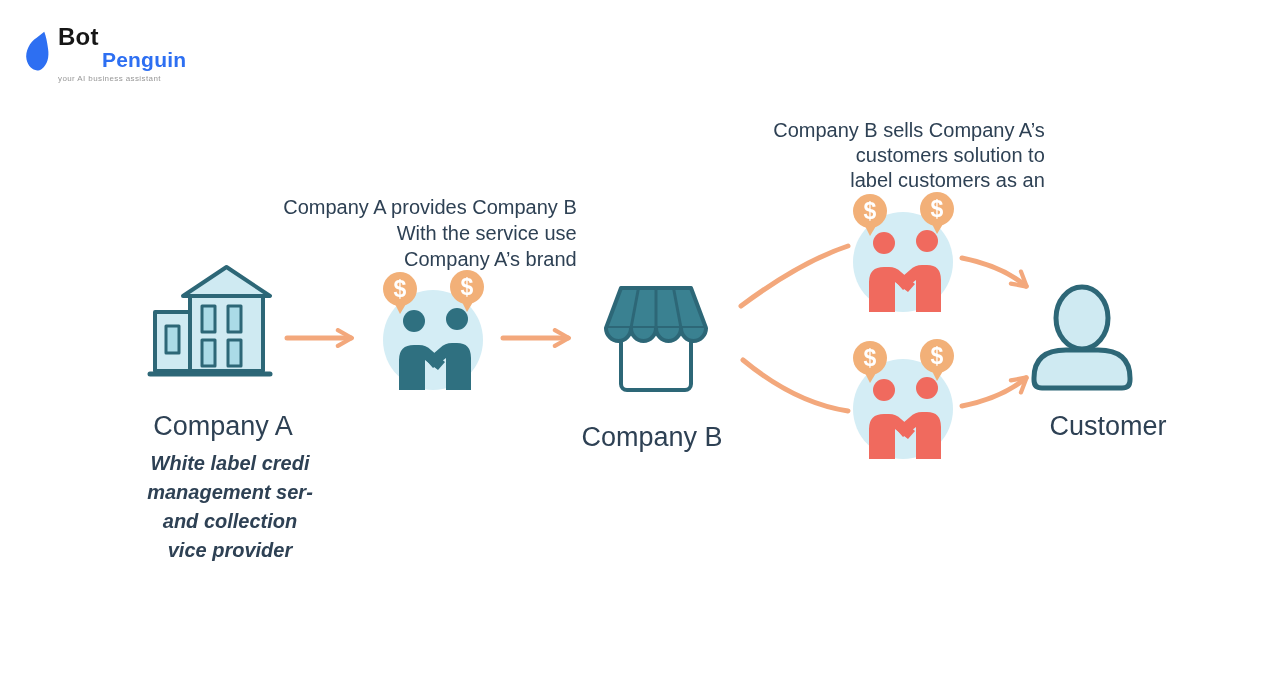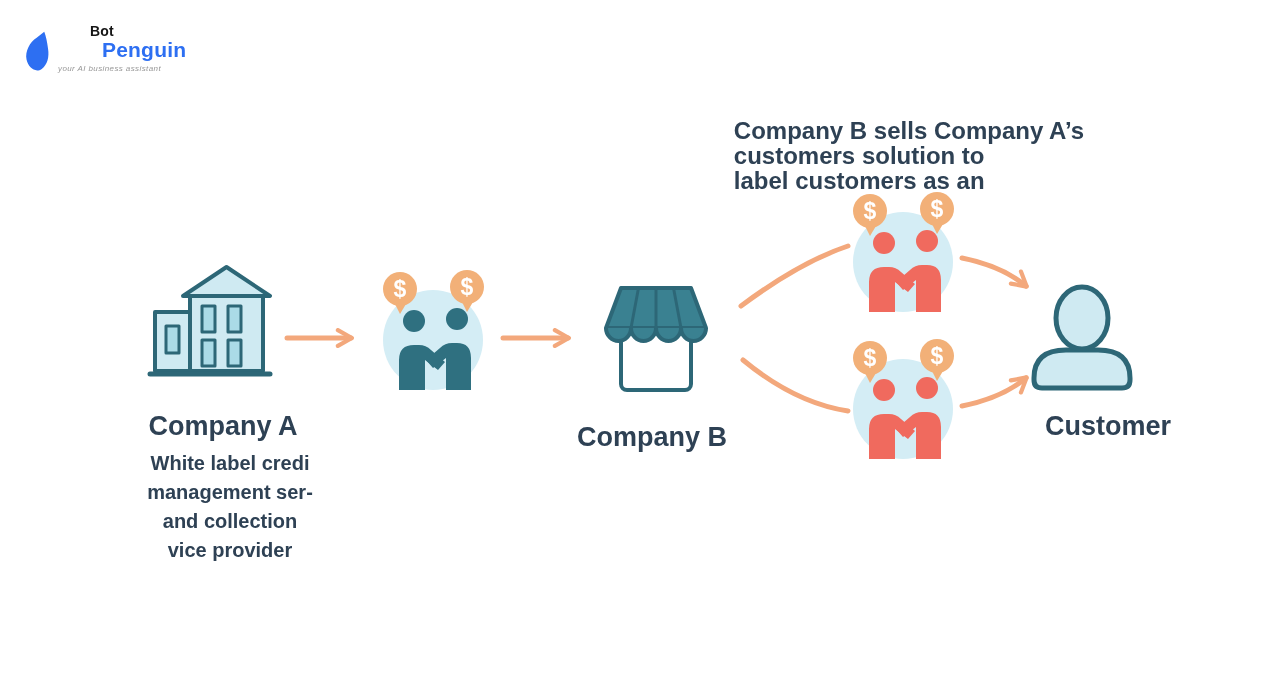--- a/index.html
+++ b/index.html
@@ -20,68 +20,69 @@
     left: 24px;
     top: 24px;
     display: flex;
     gap: 7px;
     align-items: flex-start;
   }
   .logo .penguin { width: 27px; height: 46px; margin-top: 5px; }
   .logo .penguin path { fill: var(--logo-blue); }
   .logo-text { display: flex; flex-direction: column; }
   .logo-bot {
-    font-size: 14px; font-weight: bold; line-height: 1.05;
-    color: var(--logo-black); letter-spacing: 0.2px; margin-left: 32px;
+    font-size: 24px; font-weight: bold; line-height: 1.05;
+    color: var(--logo-black); letter-spacing: 0.2px;
   }
   .logo-penguin {
     font-size: 21px; font-weight: bold; line-height: 1.05;
     color: var(--logo-blue); letter-spacing: 0.2px; margin-left: 44px;
   }
   .logo-tagline {
-    font-size: 8px; font-style: italic; margin-top: 3px;
+    font-size: 8px; margin-top: 3px;
     color: var(--tagline-gray); letter-spacing: 0.4px;
   }
 
   
   .note {
     position: absolute;
     transform: translateX(-50%);
-    text-align: left;
+    text-align: right;
     color: var(--text-navy);
-    font-weight: bold;
-    font-size: 24px;
+    font-weight: normal;
+    font-size: 20px;
     line-height: 26px;
   }
   .note div { white-space: nowrap; }
   .note-provider { left: 430px; top: 194px; }
   .note-reseller { left: 909px; top: 118px; line-height: 25px; }
 
   
   .node-label {
     position: absolute;
     transform: translateX(-50%);
     color: var(--text-navy);
-    font-weight: bold;
+    font-weight: normal;
     font-size: 27px;
     white-space: nowrap;
   }
   .label-a { left: 223px; top: 411px; }
   .label-b { left: 652px; top: 422px; }
   .label-customer { left: 1108px; top: 411px; }
 
   .node-desc {
     position: absolute;
     left: 230px; top: 449px;
     transform: translateX(-50%);
     text-align: center;
     color: var(--text-navy);
     font-weight: bold;
     font-size: 20px;
     line-height: 29px;
+    font-style: italic;
   }
   .node-desc div { white-space: nowrap; }
 
   
   .icon-abs { position: absolute; }
 
   .building-wall { fill: var(--light-blue-fill); stroke: var(--teal-dark); stroke-width: 4; stroke-linejoin: round; }
   .building-roof { fill: var(--light-blue-fill); stroke: var(--teal-dark); stroke-width: 4; stroke-linejoin: round; }
   .building-window { fill: var(--window-fill); stroke: var(--teal-dark); stroke-width: 3; stroke-linejoin: round; }
   .ground-line { stroke: var(--teal-dark); stroke-width: 5; stroke-linecap: round; }
@@ -131,20 +132,25 @@
     <svg class="penguin" viewBox="0 0 32 50">
       <path d="M24 1 L15 8 C7 13 1 24 3 34 C5 44 14 50 21 45 C28 40 30 30 28.5 21 C27.5 13 26 6 24 1 Z"></path>
     </svg>
     <div class="logo-text">
       <span class="logo-bot">Bot</span>
       <span class="logo-penguin">Penguin</span>
       <span class="logo-tagline">your AI business assistant</span>
     </div>
   </div>
 
+  <div class="note note-provider">
+    <div>Company A provides Company B</div>
+    <div>With the service use</div>
+    <div>Company A’s brand</div>
+  </div>
 
   <div class="note note-reseller">
     <div>Company B sells Company A’s</div>
     <div>customers solution to</div>
     <div>label customers as an</div>
   </div>
 
   <svg class="connectors" width="1288" height="686" viewBox="0 0 1288 686">
     <defs>
       <marker id="arrowhead" viewBox="0 0 12 12" refX="9.5" refY="6" markerWidth="4.2" markerHeight="4.2" orient="auto-start-reverse" markerUnits="strokeWidth">

